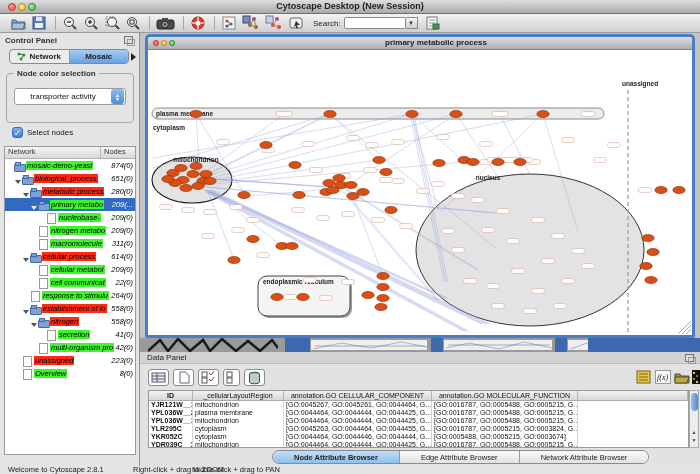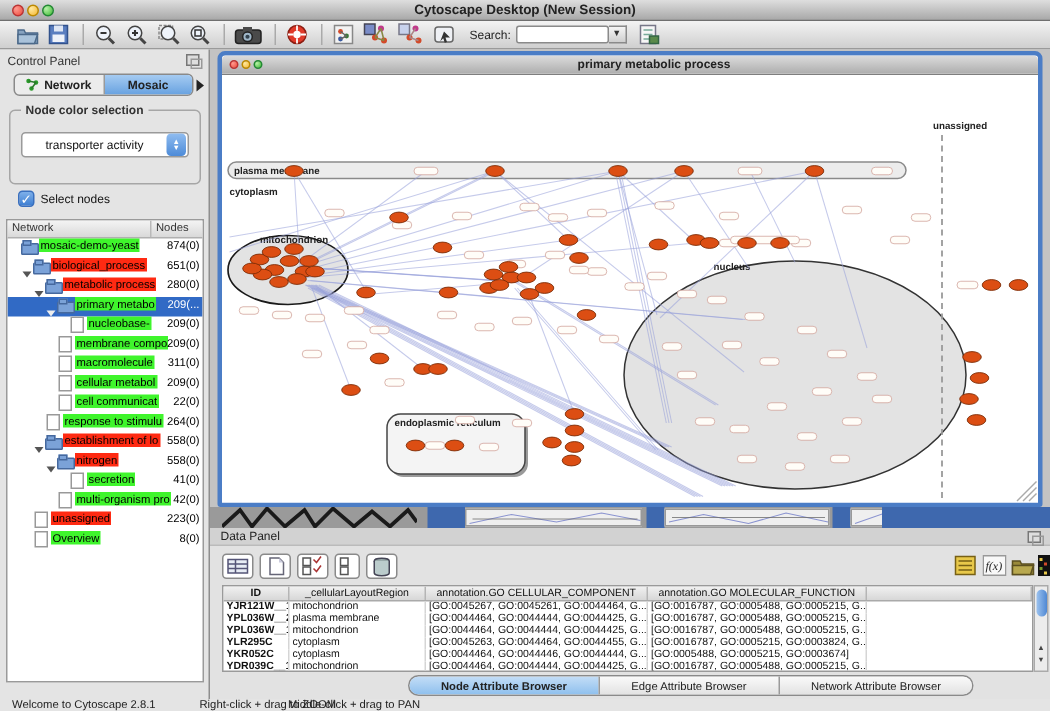--- a/index.html
+++ b/index.html
@@ -26,21 +26,21 @@
   #search-label{font-size:8px;color:#222;margin:0 3px 0 4px;}
   #search-input{width:62px;height:12px;font-size:8px;border:1px solid #8a8a8a;
     border-radius:2px;background:#fff;padding:0 2px;font-family:"Liberation Sans",sans-serif;}
   #search-arrow{width:12px;height:12px;border:1px solid #8a8a8a;border-left:none;
     background:linear-gradient(#f5f5f5,#cfcfcf);font-size:6px;color:#333;
     display:flex;align-items:center;justify-content:center;}
 
   
   #cp{position:absolute;left:0;top:33px;width:140px;height:433px;background:#e4e4e4;
     border-right:1px solid #8e8e8e;}
-  #cp-title{position:absolute;left:5px;top:3px;font-size:8px;font-weight:normal;color:#333;}
+  #cp-title{position:absolute;left:5px;top:3px;font-size:8px;font-weight:bold;color:#333;}
   .float-ic{position:absolute;top:3px;width:9px;height:8px;border:1px solid #777;background:#ddd;}
   .float-ic:before{content:'';position:absolute;left:2px;top:2px;width:6px;height:5px;border:1px solid #999;}
   #cp-tabs{position:absolute;left:9px;top:16px;width:120px;height:15px;display:flex;
     border:1px solid #8a8a8a;border-radius:4px;overflow:hidden;background:#ececec;}
   .cp-tab{flex:1;display:flex;align-items:center;justify-content:center;font-size:8px;
     font-weight:bold;color:#222;border-right:1px solid #9a9a9a;}
   .cp-tab:last-child{border-right:none;}
   .cp-tab.sel{background:linear-gradient(#a5cbf2,#68a2e0);}
   .net-ic{width:9px;height:9px;margin-right:3px;position:relative;}
   #cp-tab-more{position:absolute;left:131px;top:20px;width:0;height:0;
@@ -61,21 +61,21 @@
     text-align:center;margin-right:4px;}
   #cp-check .lbl{font-size:8px;color:#111;}
 
   
   #tree{position:absolute;left:4px;top:113px;width:132px;height:309px;background:#fff;
     border:1px solid #9a9a9a;overflow:hidden;}
   #tree-head{display:flex;height:12px;background:linear-gradient(#f4f4f4,#d9d9d9);
     border-bottom:1px solid #b0b0b0;font-size:7.5px;color:#333;}
   #tree-head .c1{width:96px;border-right:1px solid #b9b9b9;padding-left:3px;}
   #tree-head .c2{flex:1;padding-left:3px;}
-  .trow{position:relative;height:13px;display:flex;align-items:flex-start;white-space:nowrap;}
+  .trow{position:relative;height:13px;display:flex;align-items:center;white-space:nowrap;font-style:italic;}
   .trow.sel{background:#316ac5;}
   .tind{display:inline-block;height:1px;}
   .texp{display:inline-block;width:8px;flex:0 0 8px;}
   .texp.on:before{content:'';display:inline-block;width:0;height:0;margin-left:1px;
     border-top:4px solid #555;border-left:3.5px solid transparent;border-right:3.5px solid transparent;}
   .trow.sel .texp.on:before{border-top-color:#eee;}
   .tico{flex:0 0 12px;height:10px;position:relative;}
   .tico.folder:before{content:'';position:absolute;left:0;top:3px;width:10px;height:6px;
     background:#7ba2d8;border:1px solid #46699e;border-radius:1px;}
   .tico.folder:after{content:'';position:absolute;left:1px;top:1px;width:4px;height:2px;
@@ -347,29 +347,36 @@
           <span class="tind" style="flex: 0 0 33px;"></span>
           <span class="texp"></span>
           <span class="tico file"></span>
           <span class="tlbl hl-green">nucleobase-</span>
           <span class="tcnt">209(0)</span>
         </div>
         <div class="trow">
           <span class="tind" style="flex: 0 0 25px;"></span>
           <span class="texp"></span>
           <span class="tico file"></span>
-          <span class="tlbl hl-green">membrane compo</span>
+          <span class="tlbl hl-green">nitrogen metabo</span>
           <span class="tcnt">209(0)</span>
         </div>
         <div class="trow">
           <span class="tind" style="flex: 0 0 25px;"></span>
           <span class="texp"></span>
           <span class="tico file"></span>
           <span class="tlbl hl-green">macromolecule</span>
           <span class="tcnt">311(0)</span>
+        </div>
+        <div class="trow">
+          <span class="tind" style="flex: 0 0 17px;"></span>
+          <span class="texp on"></span>
+          <span class="tico folder"></span>
+          <span class="tlbl hl-red">cellular process</span>
+          <span class="tcnt">614(0)</span>
         </div>
         <div class="trow">
           <span class="tind" style="flex: 0 0 25px;"></span>
           <span class="texp"></span>
           <span class="tico file"></span>
           <span class="tlbl hl-green">cellular metabol</span>
           <span class="tcnt">209(0)</span>
         </div>
         <div class="trow">
           <span class="tind" style="flex: 0 0 25px;"></span>

